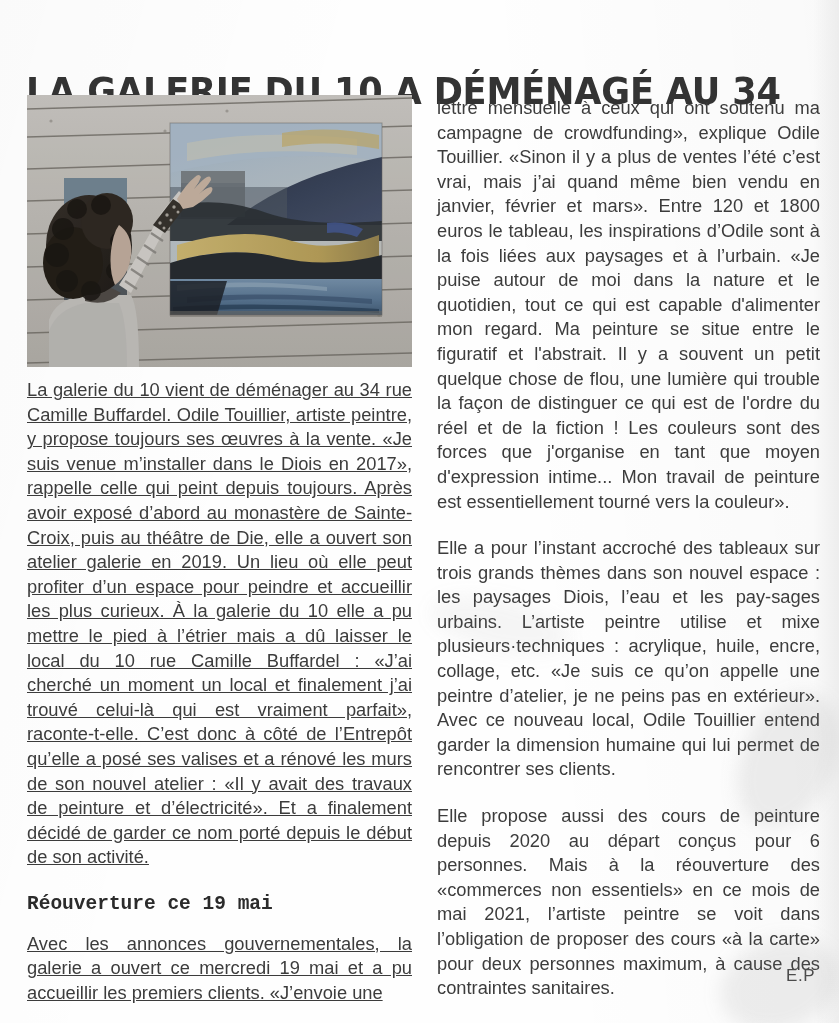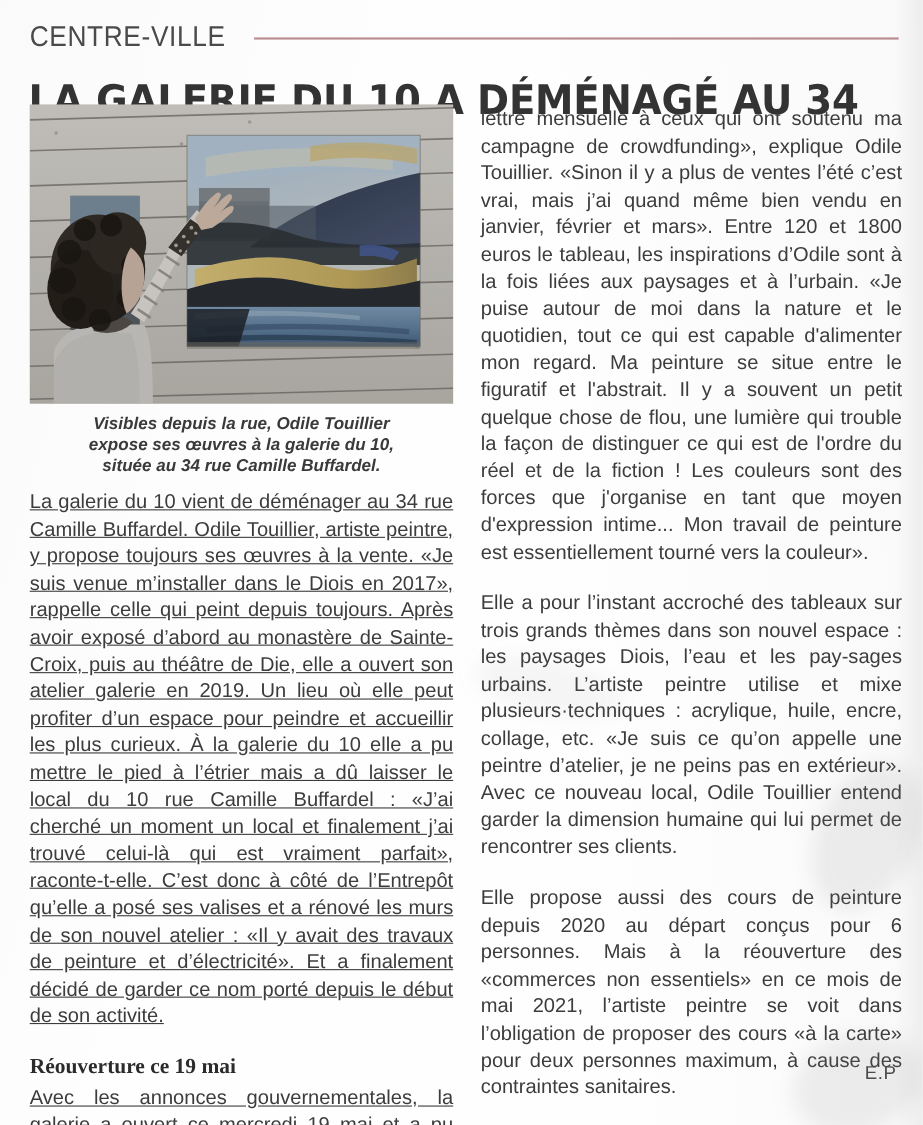--- a/index.html
+++ b/index.html
@@ -116,26 +116,26 @@
     color: #3c3c3c;
     font-family: "Liberation Sans", sans-serif;
     hyphens: none;
   }
   .col-left p.body-par { margin-top: 13px; text-decoration: underline; }
   .col-left p.body-par.first { margin-top: 11px; }
   .col-right p.body-par { margin-bottom: 22px; }
   .col-right p.body-par:last-of-type { margin-bottom: 0; }
 
   h2.subhead {
-    margin: 22px 0 4px 0;
+    margin: 22px 0 16px 0;
     font-size: 19.5px;
     line-height: 24px;
     font-weight: 700;
     color: #2b2b2b;
-    font-family: Liberation Serif, serif;
+    font-family: Liberation Mono, monospace;
   }
   .col-left p.after-subhead { margin-top: 2px; }
 
   .signature {
     position: absolute;
     right: 24px;
     top: 966px;
     font-size: 17px;
     letter-spacing: 0.5px;
     color: #444444;
@@ -159,24 +159,20 @@
     position: absolute; right: 0; top: 0; width: 26px; height: 1023px;
     background: linear-gradient(to left, rgba(0,0,0,0.05), rgba(0,0,0,0));
     pointer-events: none;
   }
 </style>
 </head>
 <body>
 
 <div class="page">
 
-  <div class="kicker-row">
-    <div class="kicker">CENTRE-VILLE</div>
-    <div class="kicker-rule" style="background: rgb(176, 122, 128);"></div>
-  </div>
 
   <h1 class="headline">LA GALERIE DU 10 A DÉMÉNAGÉ AU 34</h1>
 
   <div class="col-left">
 
     <div class="photo-wrap">
       <svg class="photo-svg" viewBox="0 0 385 272" preserveAspectRatio="none">
         <defs>
           <linearGradient id="wallg" x1="0" y1="0" x2="0" y2="1">
             <stop offset="0%" stop-color="#d6d3ce"></stop>
@@ -309,25 +305,20 @@
         </g>
 
         <path d="M150 104 Q160 88 168 82 Q172 78 174 82 Q172 88 167 94 Q176 84 180 82 Q184 80 184 85 Q180 92 172 99 Q180 92 184 92 Q187 93 184 98 Q176 106 166 112 L156 114 Z" fill="#d2bdab"></path>
 
         <g opacity="0.10" fill="#000000">
           <rect x="0" y="0" width="385" height="272"></rect>
         </g>
       </svg>
     </div>
 
-    <div class="caption">
-      <span>Visibles depuis la rue, Odile Touillier</span>
-      <span>expose ses œuvres à la galerie du 10,</span>
-      <span>située au 34 rue Camille Buffardel.</span>
-    </div>
 
     <p class="body-par first">La galerie du 10 vient de déménager au 34 rue Camille Buffardel. Odile Touillier, artiste peintre, y propose toujours ses œuvres à la vente. «Je suis venue m’installer dans le Diois en 2017», rappelle celle qui peint depuis toujours. Après avoir exposé d’abord au monastère de Sainte-Croix, puis au théâtre de Die, elle a ouvert son atelier galerie en 2019. Un lieu où elle peut profiter d’un espace pour peindre et accueillir les plus curieux. À la galerie du 10 elle a pu mettre le pied à l’étrier mais a dû laisser le local du 10 rue Camille Buffardel : «J’ai cherché un moment un local et finalement j’ai trouvé celui-là qui est vraiment parfait», raconte-t-elle. C’est donc à côté de l’Entrepôt qu’elle a posé ses valises et a rénové les murs de son nouvel atelier : «Il y avait des travaux de peinture et d’électricité». Et a finalement décidé de garder ce nom porté depuis le début de son activité.</p>
 
     <h2 class="subhead">Réouverture ce 19 mai</h2>
 
     <p class="body-par after-subhead">Avec les annonces gouvernementales, la galerie a ouvert ce mercredi 19 mai et a pu accueillir les premiers clients. «J’envoie une</p>
   </div>
 
   <div class="col-right">
     <p class="body-par">lettre mensuelle à ceux qui ont soutenu ma campagne de crowdfunding», explique Odile Touillier. «Sinon il y a plus de ventes l’été c’est vrai, mais j’ai quand même bien vendu en janvier, février et mars». Entre 120 et 1800 euros le tableau, les inspirations d’Odile sont à la fois liées aux paysages et à l’urbain. «Je puise autour de moi dans la nature et le quotidien, tout ce qui est capable d'alimenter mon regard. Ma peinture se situe entre le figuratif et l'abstrait. Il y a souvent un petit quelque chose de flou, une lumière qui trouble la façon de distinguer ce qui est de l'ordre du réel et de la fiction ! Les couleurs sont des forces que j'organise en tant que moyen d'expression intime... Mon travail de peinture est essentiellement tourné vers la couleur».</p>

